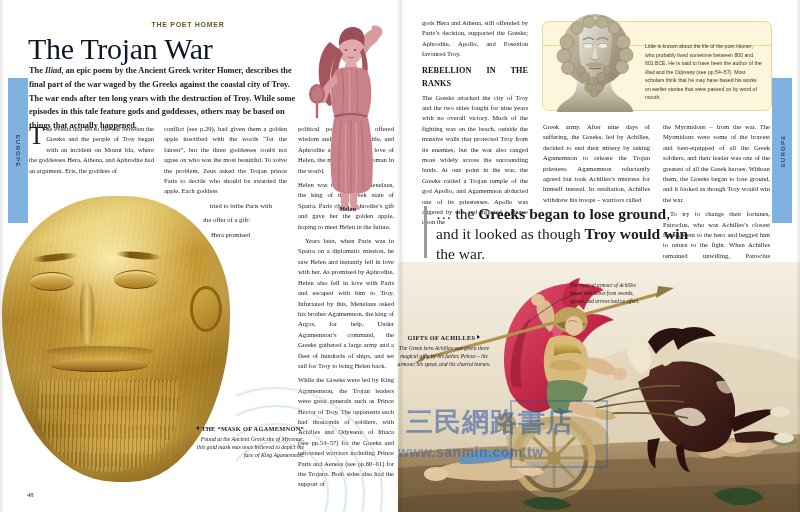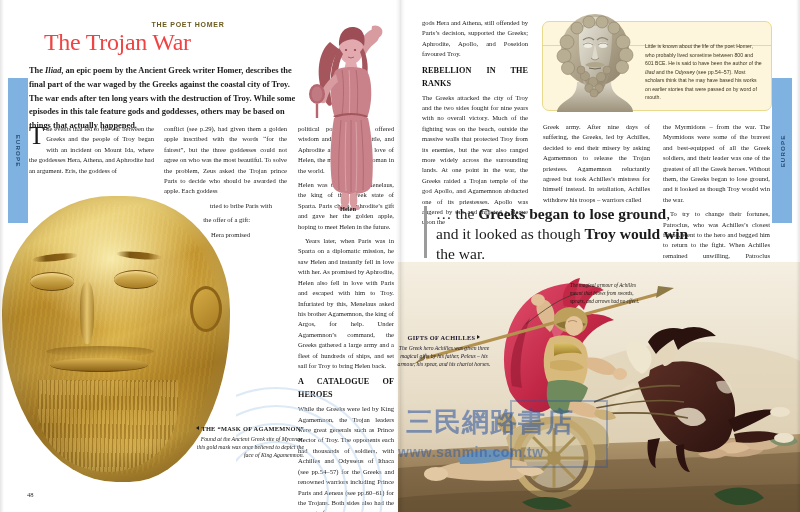--- a/index.html
+++ b/index.html
@@ -61,25 +61,25 @@
     letter-spacing: 1.1px;
     color: #2a4f73;
     font-weight: 600;
   }
   .side-tab.right .tab-label {
     transform: translate(-50%, -50%) rotate(-90deg);
   }
 
   
   .headline {
-    position: absolute; left: 44px; top: 14px;
-    font-size: 24px;
+    position: absolute; left: 28px; top: 14px;
+    font-size: 30px;
     font-weight: 400;
     letter-spacing: -0.3px;
-    color: #ef4444;
+    color: #0f172a;
     line-height: 1;
   }
   .standfirst {
     position: absolute; left: 29px; top: 56px;
     width: 268px;
     font-size: 8.4px;
     line-height: 1.62;
     color: #1c1c1c;
     font-weight: bold;
   }
@@ -449,21 +449,20 @@
     <p>conflict (see p.29), had given them a golden apple inscribed with the words “for the fairest”, but the three goddesses could not agree on who was the most beautiful. To solve the problem, Zeus asked the Trojan prince Paris to decide who should be awarded the apple. Each goddess</p>
     <p class="rag-right-1">tried to bribe Paris with</p>
     <p class="rag-right-2">the offer of a gift:</p>
     <p class="rag-right-2">Hera promised</p>
   </div>
 
   <div class="lcol lcol3">
     <p>political power, Athena offered wisdom and success in battle, and Aphrodite assured him the love of Helen, the most beautiful woman in the world.</p>
     <p>Helen was the wife of Menelaus, the king of the Greek state of Sparta. Paris chose Aphrodite’s gift and gave her the golden apple, hoping to meet Helen in the future.</p>
     <p class="indent">Years later, when Paris was in Sparta on a diplomatic mission, he saw Helen and instantly fell in love with her. As promised by Aphrodite, Helen also fell in love with Paris and escaped with him to Troy. Infuriated by this, Menelaus asked his brother Agamemnon, the king of Argos, for help. Under Agamemnon’s command, the Greeks gathered a large army and a fleet of hundreds of ships, and set sail for Troy to bring Helen back.</p>
-    <h2 class="subhead">A CATALOGUE OF HEROES</h2>
     <p>While the Greeks were led by King Agamemnon, the Trojan leaders were great generals such as Prince Hector of Troy. The opponents each had thousands of soldiers, with Achilles and Odysseus of Ithaca (see pp.54–57) for the Greeks and renowned warriors including Prince Paris and Aeneas (see pp.60–61) for the Trojans. Both sides also had the support of</p>
   </div>
 
   <div class="helen-wrap">
     <svg viewBox="0 0 104 200" width="104" height="200">
       <g>
 
         <path d="M34 30 C22 40 20 62 26 80 C30 94 34 96 36 92 C32 70 34 48 44 38 Z" fill="#a5555c"></path>
 
         <path d="M62 34 C68 22 74 16 80 18 C86 20 84 28 78 32 C74 35 70 40 68 46 Z" fill="#d79ba0"></path>

